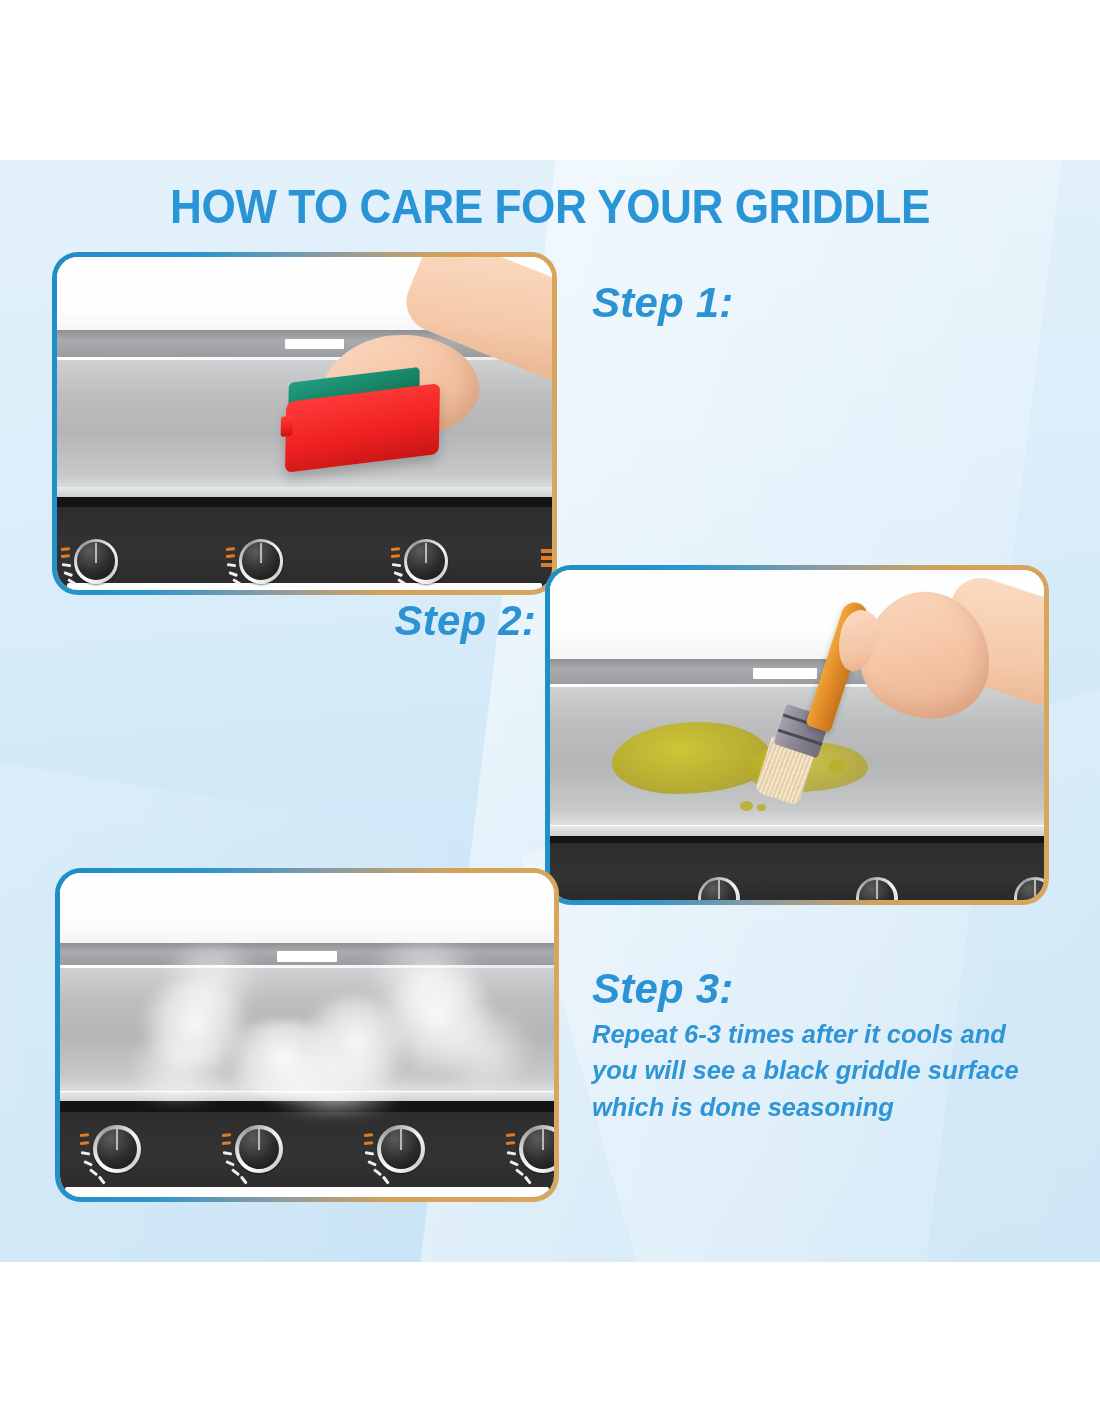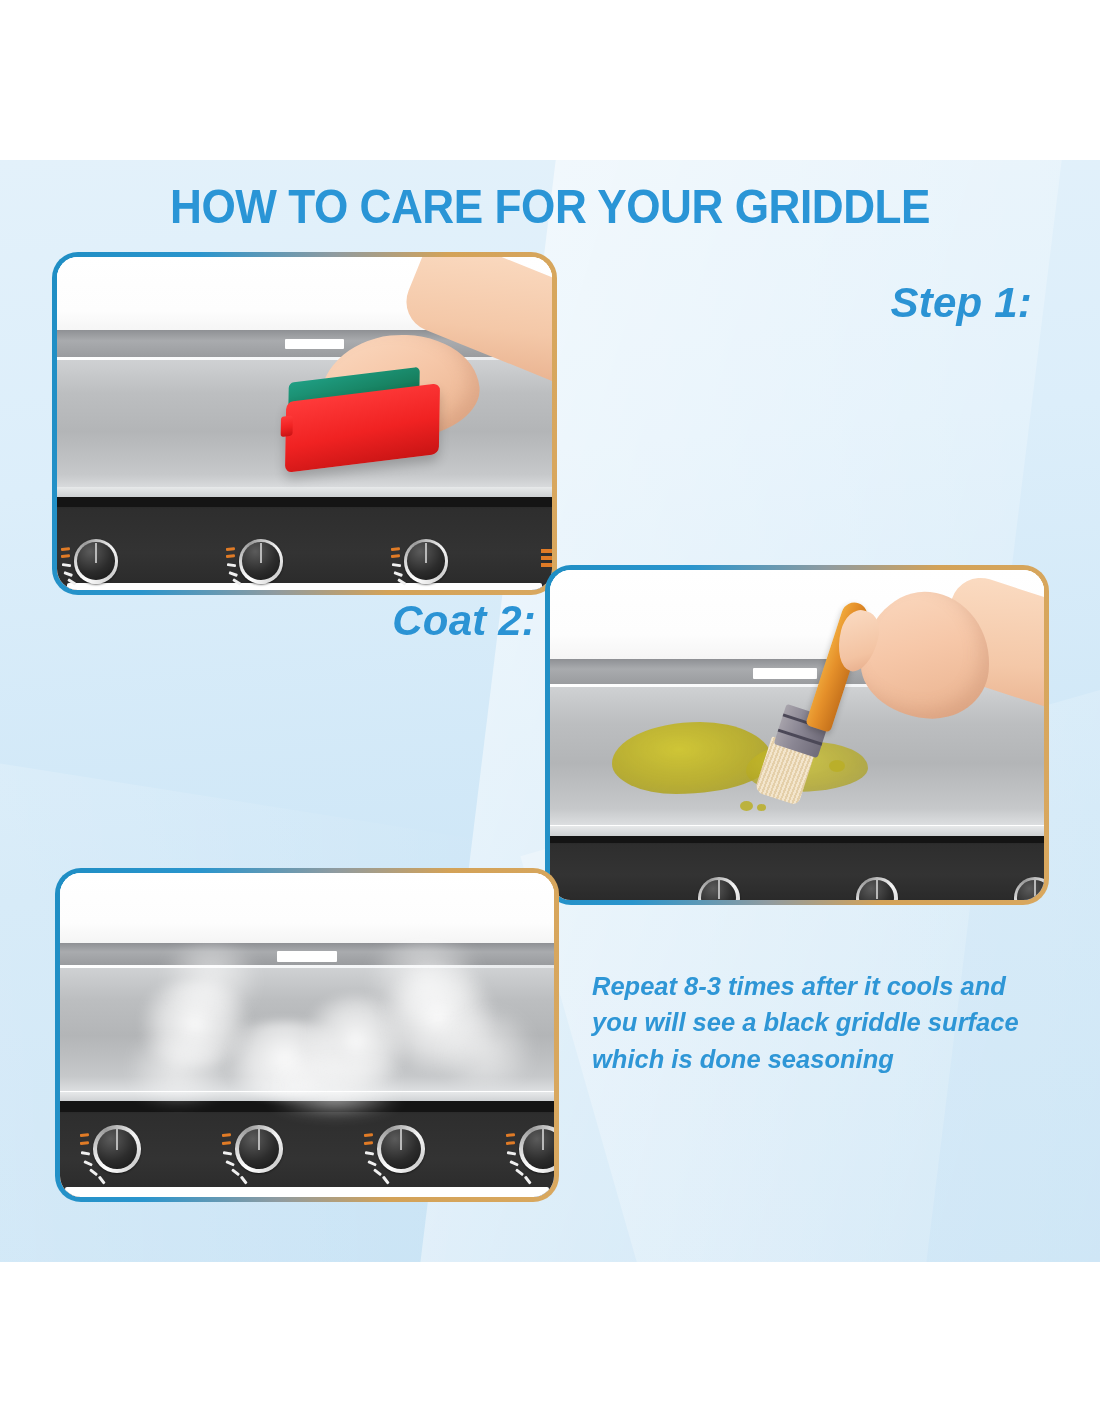--- a/index.html
+++ b/index.html
@@ -203,21 +203,21 @@
   .step .head {
     font-weight: 700; font-style: italic; font-size: 42px;
     letter-spacing: 0.2px; line-height: 1.0; color: #2b93d4;
     margin-bottom: 6px;
   }
   .step .body {
     font-weight: 700; font-style: italic; font-size: 25.5px;
     line-height: 1.43; color: #2e96d6;
     white-space: pre-line;
   }
-  #step1 { left: 592px; top: 282px; width: 440px; text-align: right; }
+  #step1 { left: 592px; top: 282px; width: 440px; text-align: left; }
   #step2 { left: 74px; top: 600px; width: 462px; text-align: right; }
   #step3 { left: 592px; top: 968px; width: 478px; text-align: left; }
 </style>
 </head>
 <body>
 
 <div id="page">
 
   <div id="band">
     <div class="wedge-a"></div>
@@ -418,22 +418,23 @@
         </div>
       </div>
     </div>
   </div>
 
   <div class="step" id="step1">
     <div class="head">Step 1:</div>
   </div>
 
   <div class="step" id="step2">
-    <div class="head">Coat 2:</div>
+    <div class="head">Step 2:</div>
   </div>
 
   <div class="step" id="step3">
-    <div class="body">Repeat 8-3 times after it cools and
+    <div class="head">Step 3:</div>
+    <div class="body">Repeat 6-3 times after it cools and
 you will see a black griddle surface
 which is done seasoning</div>
   </div>
 
 </div>
 
 </body></html>

